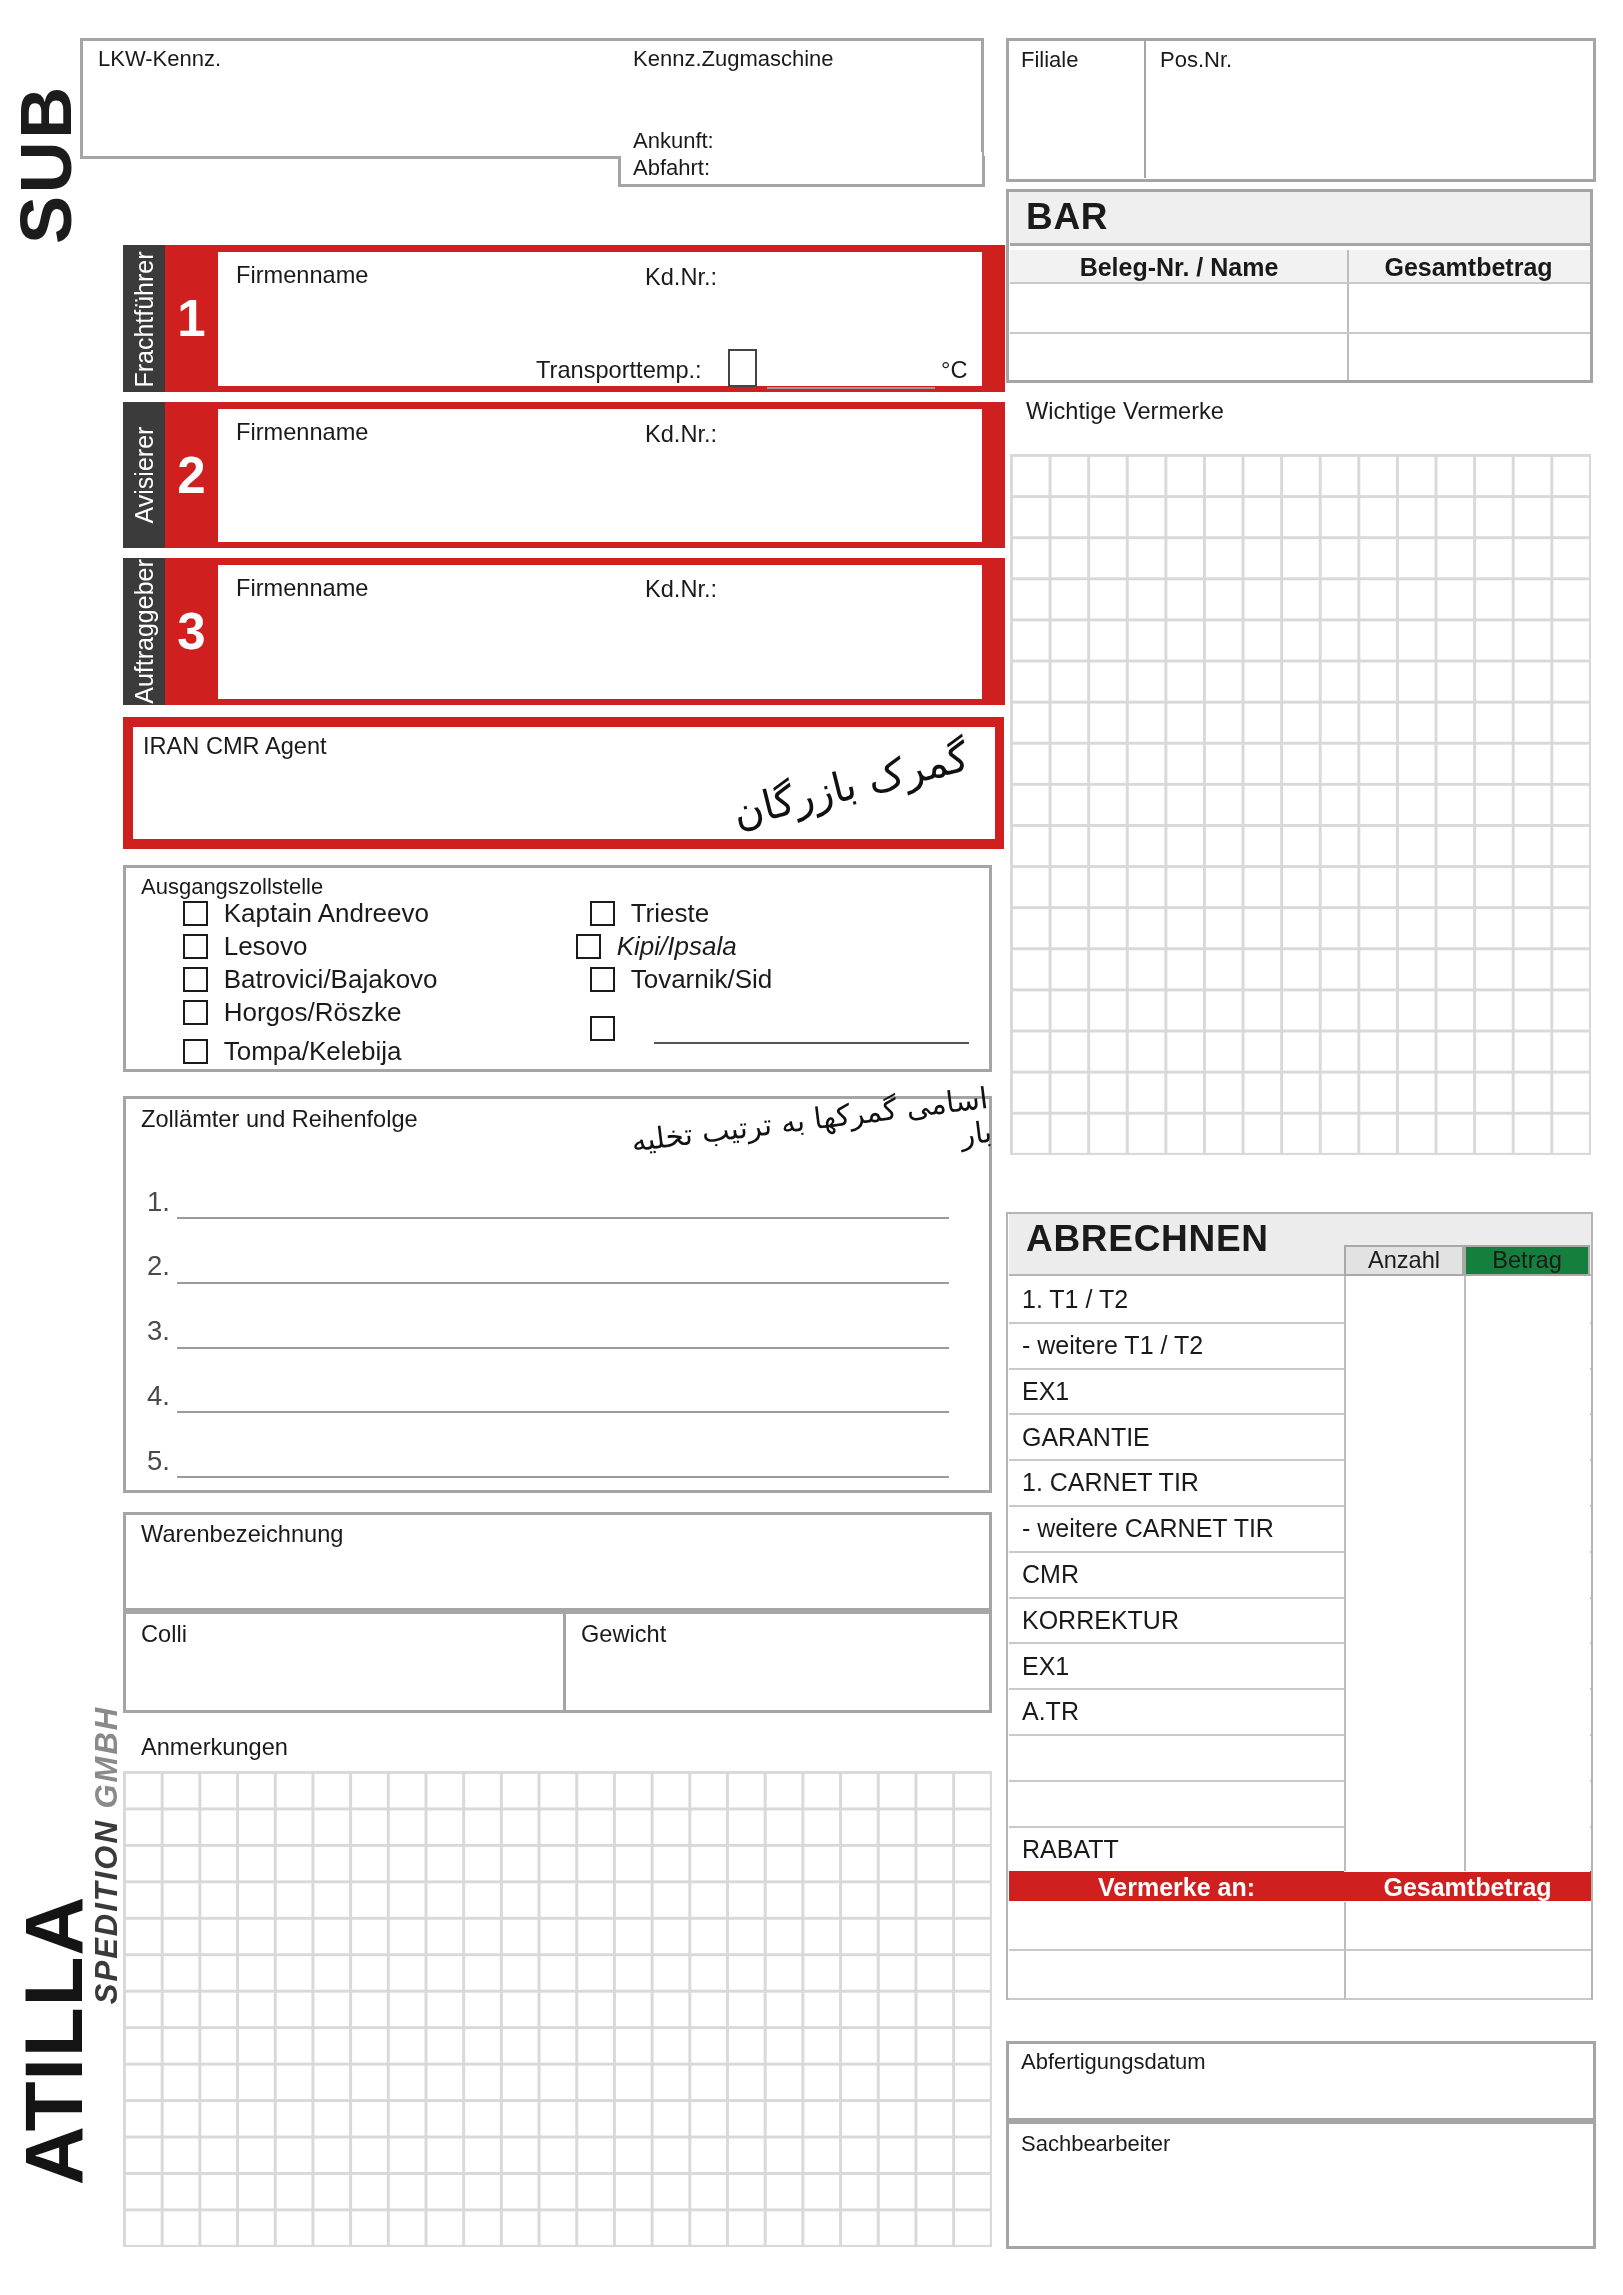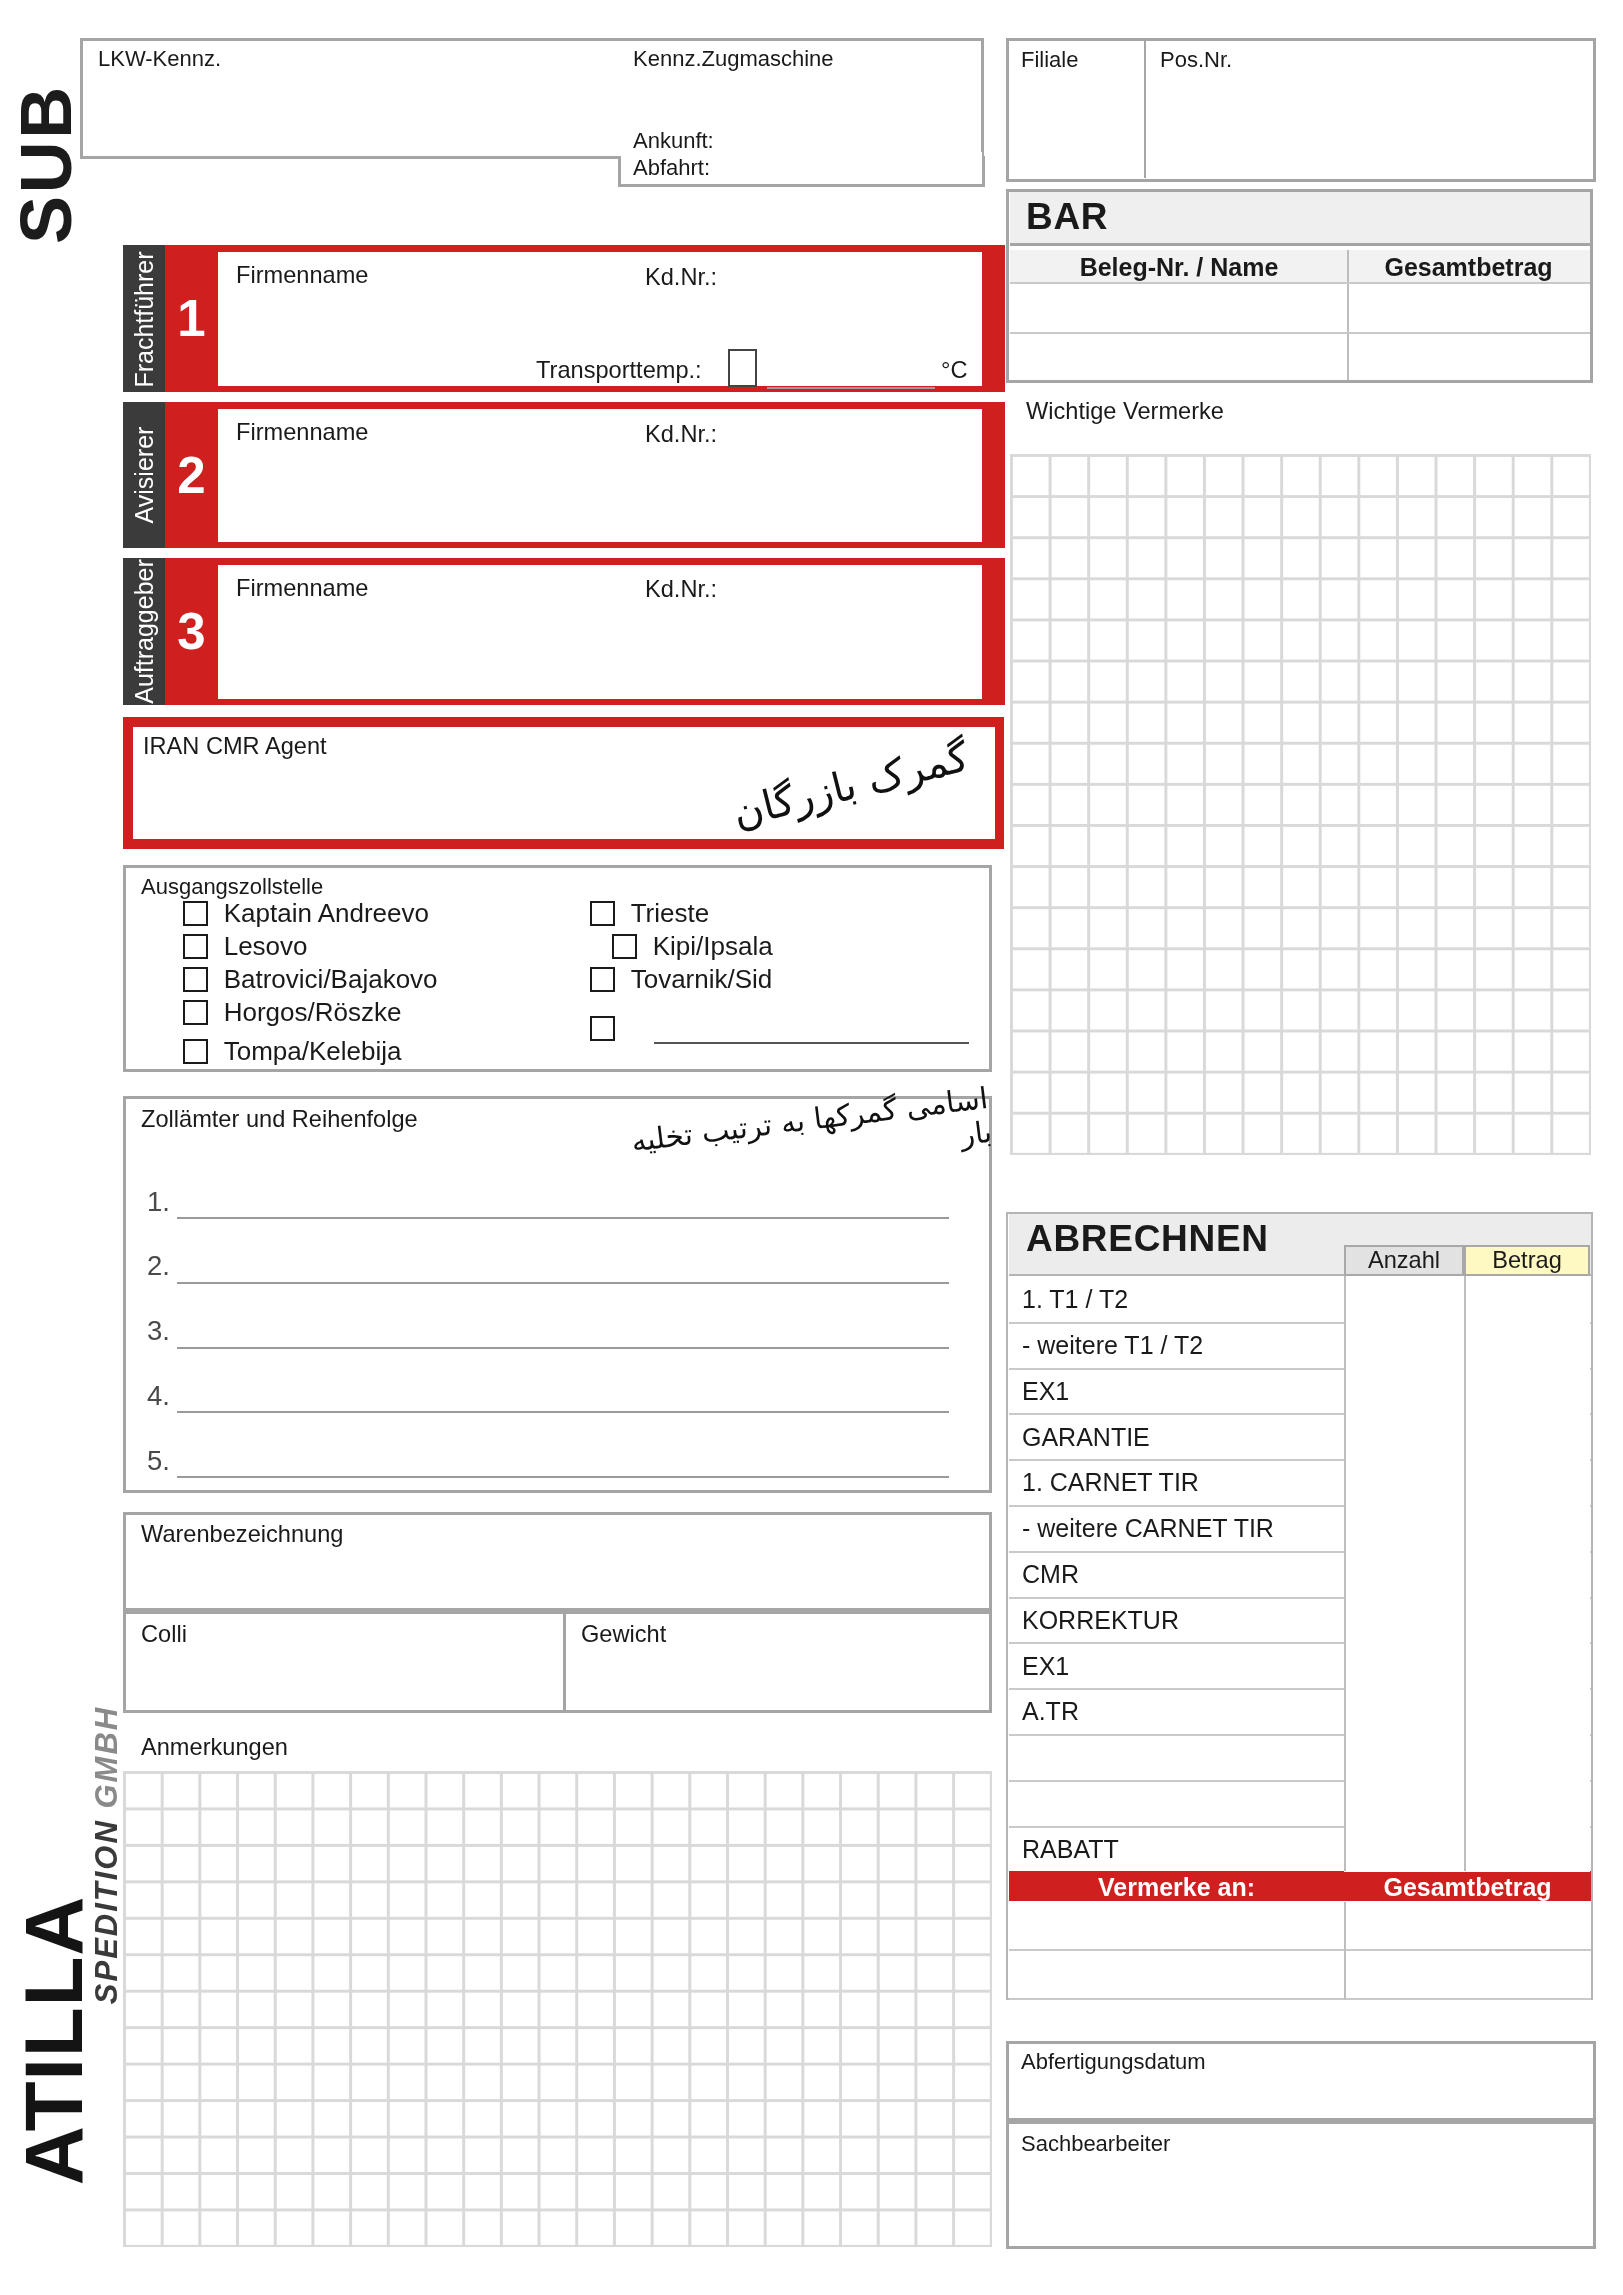--- a/index.html
+++ b/index.html
@@ -127,21 +127,21 @@
 
   <div class="label-lg" style="left:1026px;top:398px;">Wichtige Vermerke</div>
   <div class="grid" style="left:1010px;top:454px;width:581px;height:701px;
        background-image:linear-gradient(to right,#d9d9d9 2.6px,transparent 2.6px),linear-gradient(to bottom,#d9d9d9 2.6px,transparent 2.6px);
        background-size:calc(100%/15) 100%,100% calc(100%/17);"></div>
 
   <div class="abs" style="left:1006px;top:1212px;width:587px;height:788px;border:2.6px solid #b5b5b5;background:#fff;"></div>
   <div class="abs" style="left:1009px;top:1214px;width:582px;height:62px;background:#ececec;border-bottom:2px solid #b5b5b5;"></div>
   <div class="abs bold" style="left:1026px;top:1218px;font-size:37px;letter-spacing:0.7px;">ABRECHNEN</div>
   <div class="abs" style="left:1344px;top:1245px;width:120px;height:31px;background:#e2e2e2;border:2px solid #a8a8a8;display:flex;align-items:center;justify-content:center;font-size:23.6px;">Anzahl</div>
-  <div class="abs" style="left:1464px;top:1245px;width:126px;height:31px;background:#fef9c3;border:2px solid #a8a8a8;display:flex;align-items:center;justify-content:center;font-size:23.6px;">Betrag</div>
+  <div class="abs" style="left:1464px;top:1245px;width:126px;height:31px;background:#15803d;border:2px solid #a8a8a8;display:flex;align-items:center;justify-content:center;font-size:23.6px;">Betrag</div>
   <div id="abr-rows"></div>
 
   <div class="abs" style="left:1009px;top:1871px;width:582px;height:30px;background:#d01f1f;"></div>
   <div class="abs bold" style="left:1009px;top:1873px;width:335px;text-align:center;font-size:25px;color:#fff;">Vermerke an:</div>
   <div class="abs bold" style="left:1344px;top:1873px;width:247px;text-align:center;font-size:25px;color:#fff;">Gesamtbetrag</div>
   <div id="abr-footer-rows"></div>
 
   <div class="gbox" style="left:1006px;top:2041px;width:590px;height:80px;"></div>
   <div class="label" style="left:1021px;top:2049px;">Abfertigungsdatum</div>
   <div class="gbox" style="left:1006px;top:2121px;width:590px;height:128px;"></div>
@@ -164,21 +164,21 @@
       <span>Horgos/Röszke</span>
     </div>
     <div class="cbrow" style="left:183px;top:1036px;">
       <div class="cb" style=""></div>
       <span>Tompa/Kelebija</span>
     </div>
     <div class="cbrow" style="left:590px;top:898px;">
       <div class="cb" style=""></div>
       <span>Trieste</span>
     </div>
-    <div class="cbrow" style="left:612px;top:931px;">
+    <div class="cbrow" style="left:576px;top:931px;font-style:italic;">
       <div class="cb" style=""></div>
       <span>Kipi/Ipsala</span>
     </div>
     <div class="cbrow" style="left:590px;top:964px;">
       <div class="cb" style=""></div>
       <span>Tovarnik/Sid</span>
     </div>
     <div class="abs" style="left:147px;top:1186px;font-size:27.5px;color:#4a4a4a;">1.</div>
     <div class="underline" style="left:177px;top:1217px;width:772px;"></div>
     <div class="abs" style="left:147px;top:1250px;font-size:27.5px;color:#4a4a4a;">2.</div>

